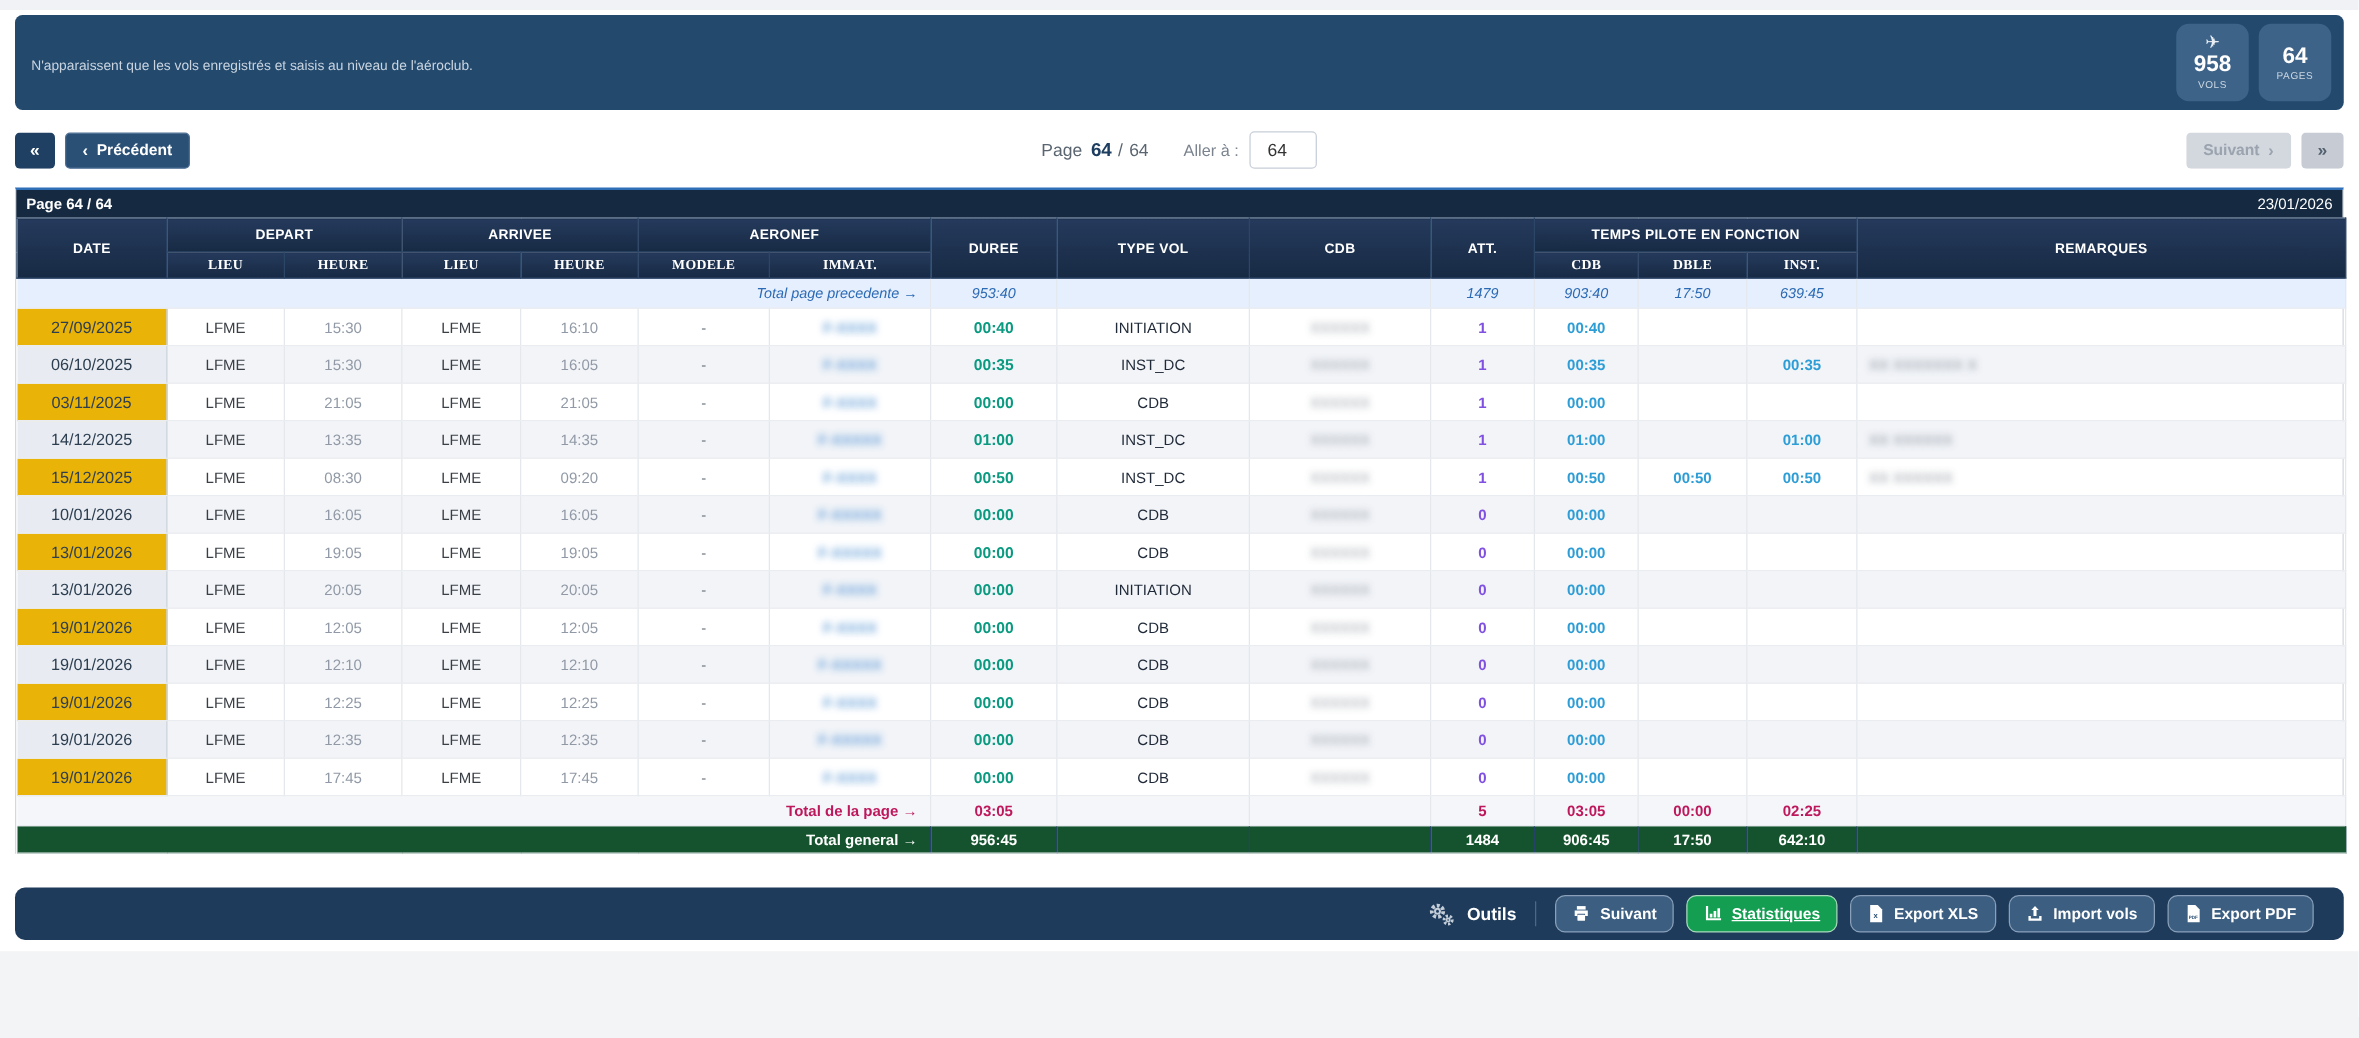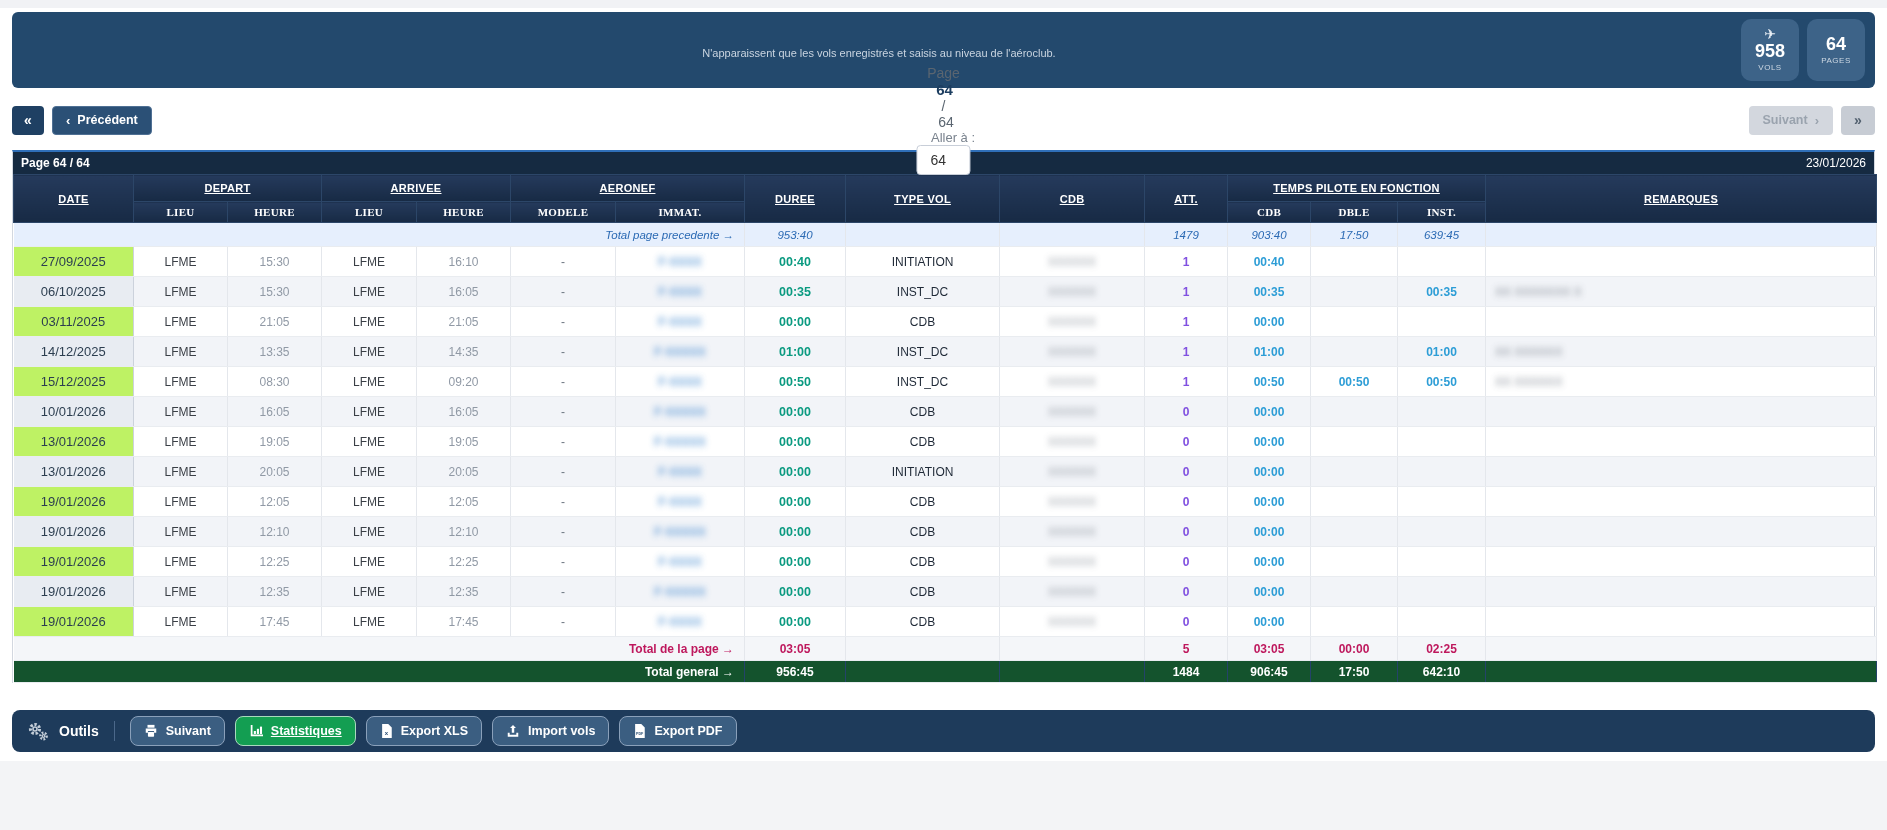--- a/index.html
+++ b/index.html
@@ -12,40 +12,40 @@
   .top-strip { height:8px; background:#f1f2f5; }
 
   
   .app-header {
     margin:4px 12px 0 12px; height:76px; background:#23496d; border-radius:6px;
     display:flex; align-items:center; padding:0 10px 0 13px; color:#fff;
   }
   .hdr-text { flex:1; }
   .hdr-title-row { display:flex; align-items:center; gap:8px; margin-top:2px; }
   .hdr-title { font-size:17px; font-weight:700; letter-spacing:.2px; }
-  .hdr-sub { font-size:11px; color:#c9d4e0; margin-top:5px;text-align:center; }
+  .hdr-sub { font-size:11px; color:#c9d4e0; margin-top:5px; }
   .badge {
     width:58px; height:62px; background:#3d6388; border-radius:10px; margin-left:8px;
     display:flex; flex-direction:column; align-items:center; justify-content:center;
     line-height:1.1;
   }
   .badge .plane { font-family:"DejaVu Sans",sans-serif; font-size:14px; color:#e8eef4; }
   .badge .val { font-size:18px; font-weight:700; color:#fff; }
   .badge .lbl { font-size:8px; color:#cdd8e3; letter-spacing:.5px; margin-top:2px; }
 
   
   .pager { margin:16px 12px 0 12px; height:32px; display:flex; align-items:center; position:relative; }
   .btn { border-radius:4px; font-weight:700; font-size:12.5px; display:inline-flex;
          align-items:center; justify-content:center; cursor:pointer; border:1px solid transparent; }
   .btn-first { width:32px; height:29px; background:#1f4063; color:#fff; font-size:14px; }
   .btn-prev  { height:29px; padding:0 13px; margin-left:8px; background:#2b5076;
                border-color:#4f7094; color:#fff; gap:7px; }
   .chev { font-size:13px; font-weight:700; }
   .pager-center { position:absolute; left:50%; transform:translateX(-50%);
-                  display:flex; align-items:center; font-size:14px; color:#5a6570;flex-direction:column; }
+                  display:flex; align-items:center; font-size:14px; color:#5a6570; }
   .pg-cur { font-weight:700; color:#1d3e60; font-size:15px; margin:0 5px 0 7px; }
   .pg-total { margin-left:5px; }
   .goto-lbl { margin-left:28px; margin-right:9px; font-size:13px; color:#7a838e; }
   .goto-input { width:54px; height:30px; border:1px solid #c8ced8; border-radius:4px;
                 font-size:14px; color:#333; padding-left:13px; outline:none;
                 font-family:inherit; }
   .pager-right { margin-left:auto; display:flex; align-items:center; gap:8px; }
   .btn-next { height:29px; padding:11px 13px; background:#d3d7de; color:#9aa3ae; gap:7px; cursor:default; }
   .btn-last { width:34px; height:29px; background:#c7ccd4; color:#52606f; font-size:14px; }
 
@@ -56,26 +56,26 @@
                  align-items:center; justify-content:space-between; padding:0 8px;
                  font-size:12px; }
   .tbl-caption .cap-l { font-weight:700; }
   .tbl-caption .cap-r { font-weight:400; }
   table { width:1863px; border-collapse:collapse; table-layout:fixed; }
   thead th {
     background:linear-gradient(180deg,#253a5c 0%,#172a44 100%);
     color:#fff; font-size:11px; font-weight:700; letter-spacing:.3px;
     border:1px solid #2c4668; text-align:center;
   }
-  thead tr.grp th { height:27px;text-decoration:underline; }
+  thead tr.grp th { height:27px; }
   thead tr.sub th { height:21px;font-family:Liberation Serif, serif; }
   tbody td { font-size:12px; text-align:center; color:#3a3f46;
              border-right:1px solid #e4e7ec; border-bottom:1px solid #e9ecf0; }
   tr.data td { height:30px; }
-  .c-date { background:#bef264; color:#2c3e50; font-size:13px;
+  .c-date { background:#eab308; color:#2c3e50; font-size:13px;
             border-right:1px solid #ccd2dc !important; }
   tr.striped td { background:#f2f4f8; }
   tr.striped .c-date { background:#e8ecf2; }
   .c-heure { color:#9099a5; }
   .c-modele { color:#6d7681; }
   .c-immat { color:#4d8fd1; font-weight:600; }
   .c-duree { color:#0a9a80; font-weight:700; font-size:12.5px; }
   .c-type { color:#1f2937; }
   .c-cdb { color:#7d858f; }
   .c-att { color:#8050e0; font-weight:700; }
@@ -87,21 +87,21 @@
   tr.prev-total .lbl-cell { text-align:right; padding-right:10px; }
   tr.page-total td { background:#f4f6f9; color:#be185d; font-weight:700; height:24px;
                      border-top:1px solid #d7dce3; }
   tr.page-total .lbl-cell { text-align:right; padding-right:10px; }
   tr.grand-total td { background:#14532d; color:#fff; font-weight:700; height:22px;
                       border-right:1px solid #24436a; }
   tr.grand-total .lbl-cell { text-align:right; padding-right:10px; }
 
   
   .toolbar { margin:27px 12px 0 12px; height:42px; background:#1e3b5b; border-radius:8px;
-             display:flex; align-items:center; padding:0 14px; }
+             display:flex; align-items:center; padding:0 14px;justify-content:flex-end; }
   .tools-label { display:flex; align-items:center; gap:9px; color:#fff;
                  font-weight:700; font-size:14px; }
   .tb-divider { width:1px; height:20px; background:#4b688a; margin:0 15px; }
   .tb-btn { height:30px; padding:0 13px; margin-right:10px; border-radius:8px;
             background:#3b5e81; border:1px solid #8aa0ba; color:#fff; font-weight:700;
             font-size:12.5px; display:inline-flex; align-items:center; gap:8px; cursor:pointer;
             font-family:inherit; }
   .tb-btn.accent { background:#139e52; border-color:#a9d9bd;text-decoration:underline; }
   .bottom-fill { flex:1; background:#f3f4f6; margin-top:9px; }
 </style>

